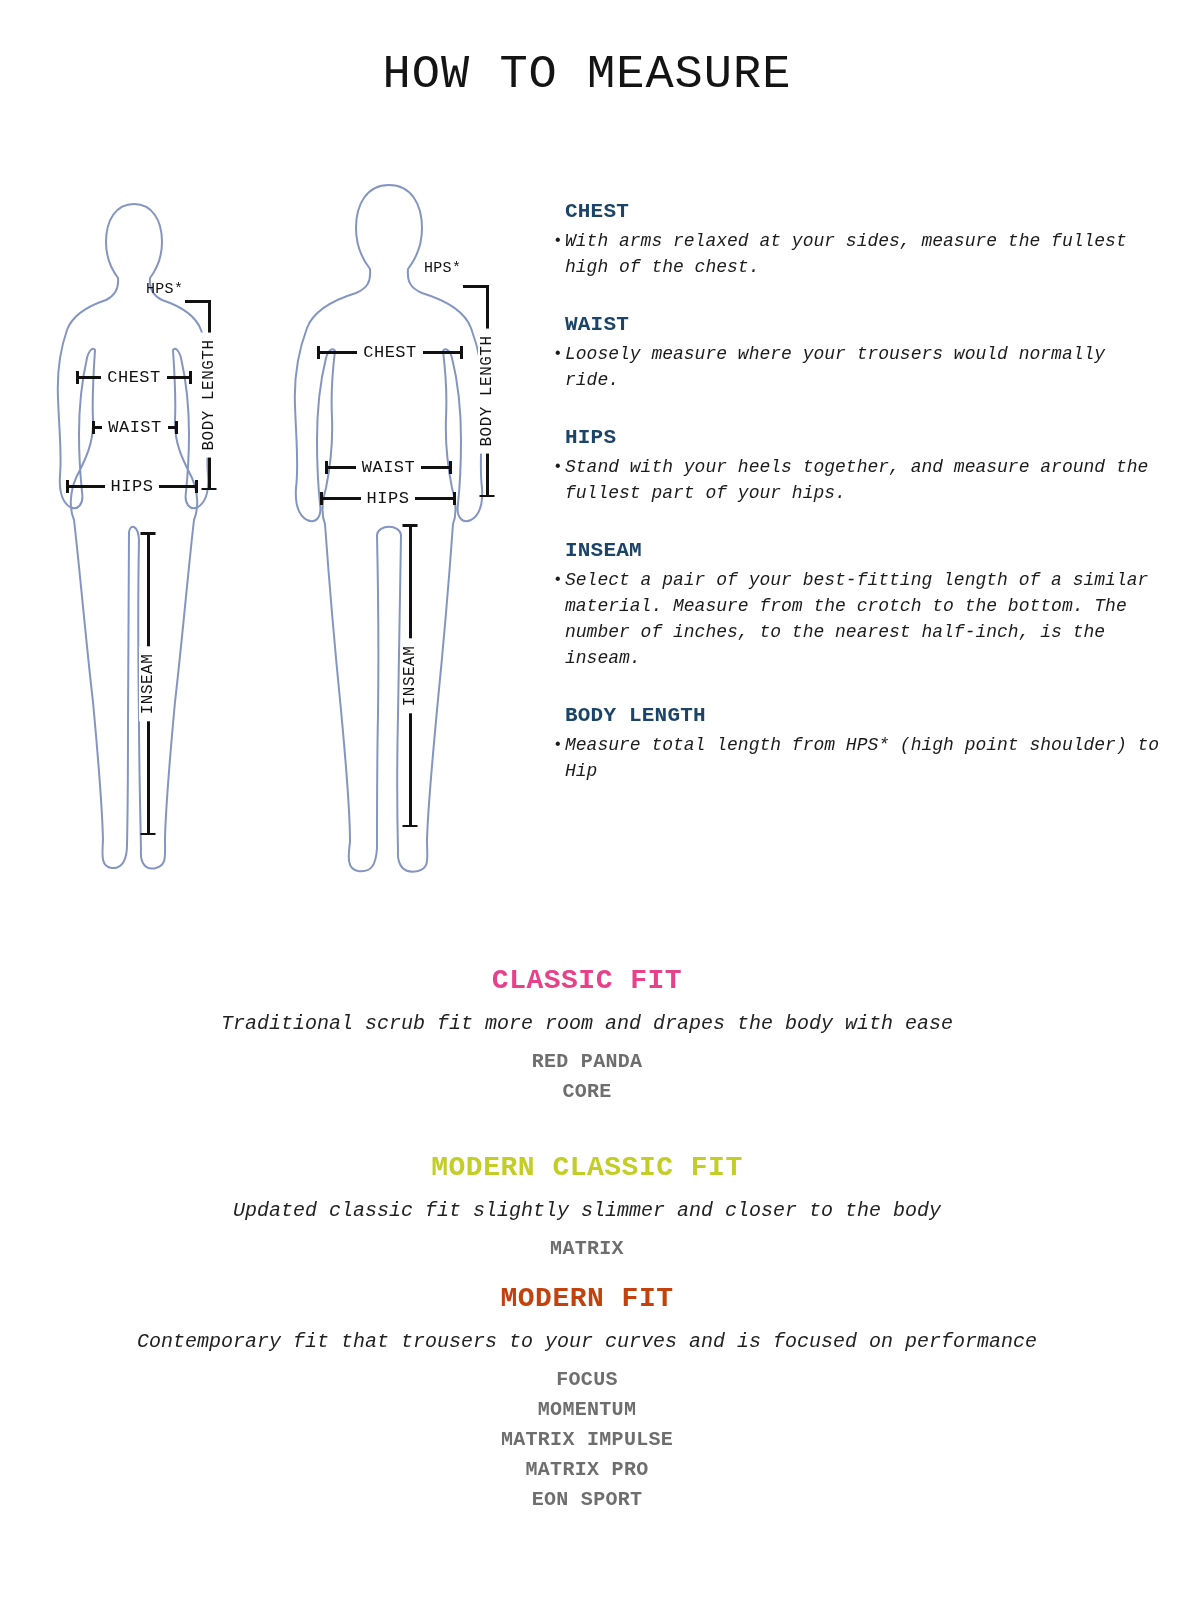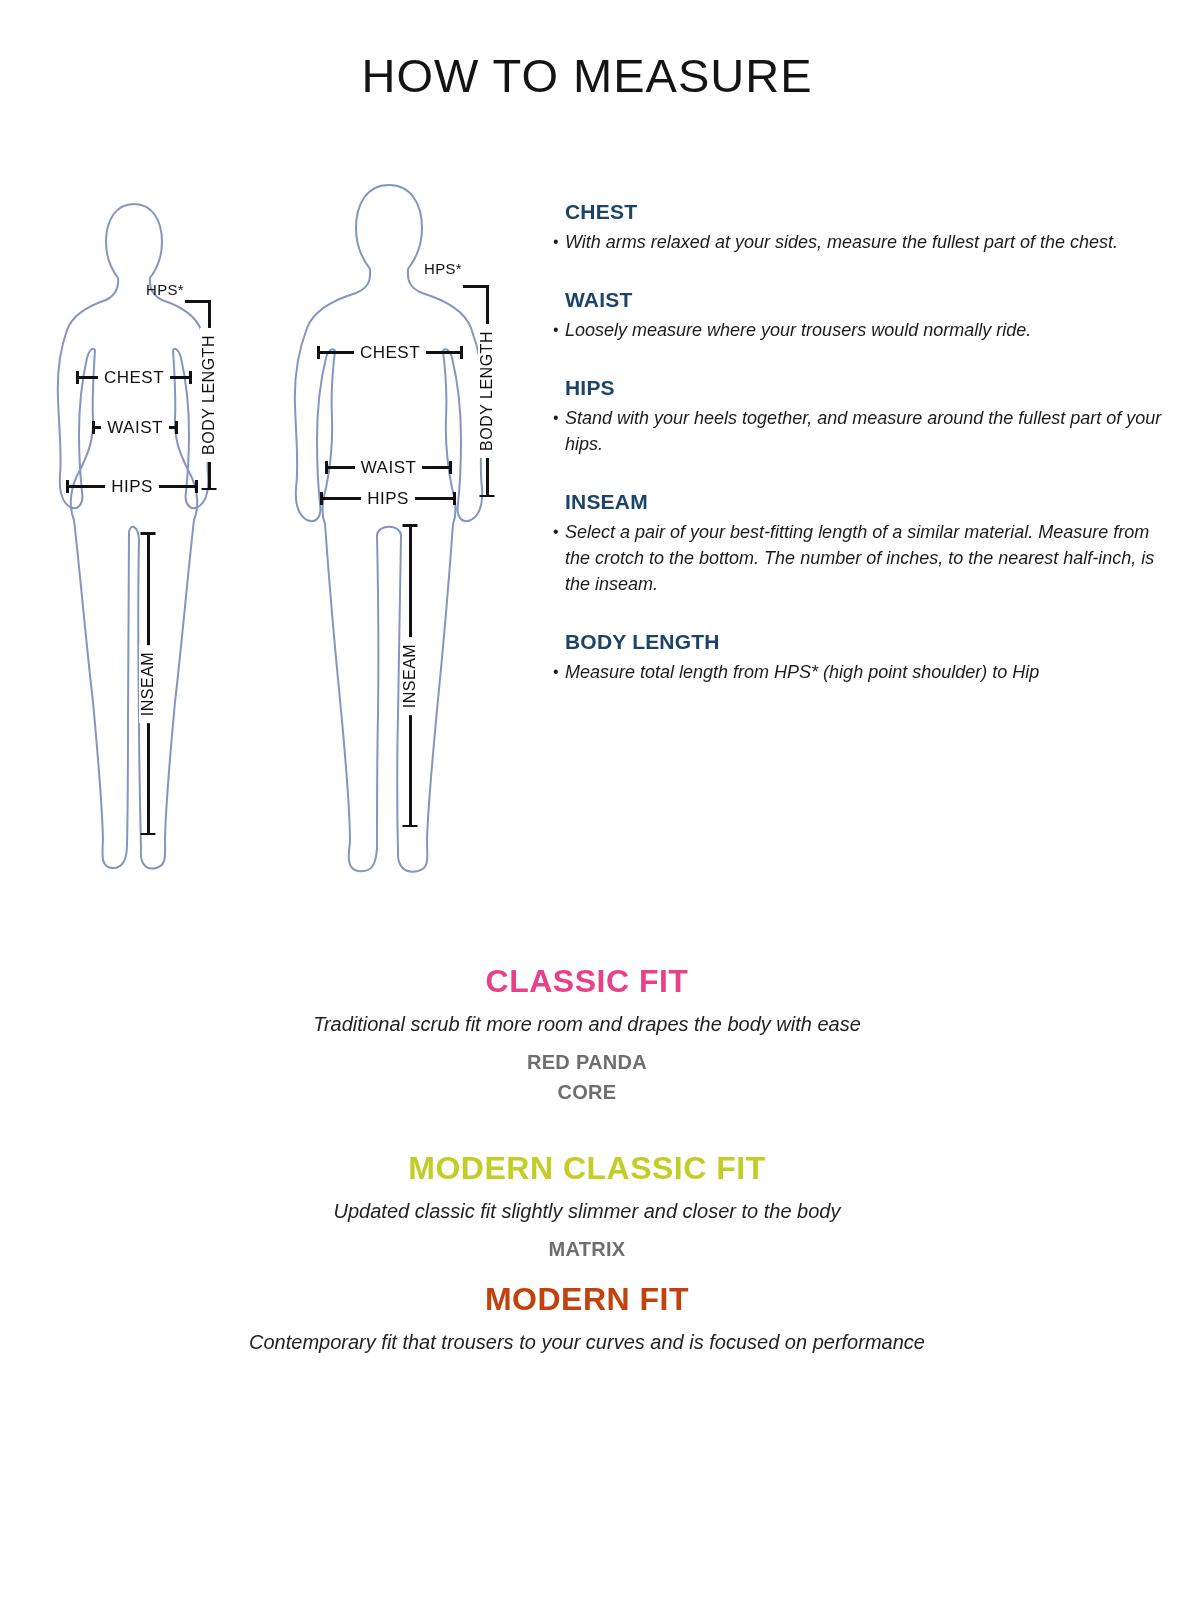--- a/index.html
+++ b/index.html
@@ -1,18 +1,18 @@
 <!DOCTYPE html>
 <html><head>
 <meta charset="utf-8">
 <style>
   html,body { margin:0; padding:0; background:#fff; }
   .page {
     position:relative; width:1200px; height:1600px; background:#ffffff;
-    overflow:hidden; font-family:Liberation Sans, sans-serif; color:#111;
+    overflow:hidden; font-family:Liberation Mono, monospace; color:#111;
   }
   
   .title {
     position:absolute; left:0; top:48px; width:1174px; text-align:center;
     font-size:47px; font-weight:400; letter-spacing:1px; color:#141414;
   }
   
   .figures-svg { position:absolute; left:0; top:0; }
   .body-outline { fill:none; stroke:#8495C2; stroke-width:2; stroke-linejoin:round; stroke-linecap:round; }
 
@@ -51,21 +51,21 @@
     color:#1b1b1b; margin-bottom:6px;
   }
   .bullet-row::before { content:"\2022"; font-style:normal; flex:0 0 12px; font-size:16px; line-height:26px; }
 
   
   .fits { position:absolute; left:0; top:0; width:1174px; }
   .fit-section { position:absolute; left:0; width:100%; text-align:center; }
   .fit-classic        { top:962px; }
   .fit-modern-classic { top:1143px; }
   .fit-modern         { top:1280px; }
-  .fit-name { font-size:32px; font-weight:bold; line-height:38px; letter-spacing:0.5px; }
+  .fit-name { font-size:28px; font-weight:bold; line-height:38px; letter-spacing:0.5px; }
   .fit-desc { font-style:italic; font-size:20px; line-height:26px; color:#222; margin-top:11px; }
   .fit-products { margin-top:10px; }
   .product { font-size:20px; font-weight:bold; color:#6E6E6E; line-height:30px; letter-spacing:0.3px; }
 </style>
 </head>
 <body>
 
 <div class="page">
 
   <div class="title">HOW TO MEASURE</div>
@@ -173,21 +173,21 @@
       <span class="seg"></span>
       <span class="tick"></span>
   </div>
   <div class="v-measure" style="left:409px; top:524px; height:303px;">
     <span class="vlbl">INSEAM</span>
   </div>
 
   <div class="instructions">
     <div class="inst-section">
       <div class="inst-heading">CHEST</div>
-      <div class="bullet-row">With arms relaxed at your sides, measure the fullest part of the chest.</div>
+      <div class="bullet-row">With arms relaxed at your sides, measure the fullest high of the chest.</div>
     </div>
     <div class="inst-section">
       <div class="inst-heading">WAIST</div>
       <div class="bullet-row">Loosely measure where your trousers would normally ride.</div>
     </div>
     <div class="inst-section">
       <div class="inst-heading">HIPS</div>
       <div class="bullet-row">Stand with your heels together, and measure around the fullest part of your hips.</div>
     </div>
     <div class="inst-section">
@@ -212,16 +212,23 @@
     <div class="fit-section fit-modern-classic">
       <div class="fit-name" style="color: rgb(194, 206, 38); margin-top: 6px;">MODERN CLASSIC FIT</div>
       <div class="fit-desc">Updated classic fit slightly slimmer and closer to the body</div>
       <div class="fit-products">
         <div class="product">MATRIX</div>
       </div>
     </div>
     <div class="fit-section fit-modern">
       <div class="fit-name" style="color: #c2410c;">MODERN FIT</div>
       <div class="fit-desc">Contemporary fit that trousers to your curves and is focused on performance</div>
+      <div class="fit-products">
+        <div class="product">FOCUS</div>
+        <div class="product">MOMENTUM</div>
+        <div class="product">MATRIX IMPULSE</div>
+        <div class="product">MATRIX PRO</div>
+        <div class="product">EON SPORT</div>
+      </div>
     </div>
   </div>
 
 </div>
 
 </body></html>

